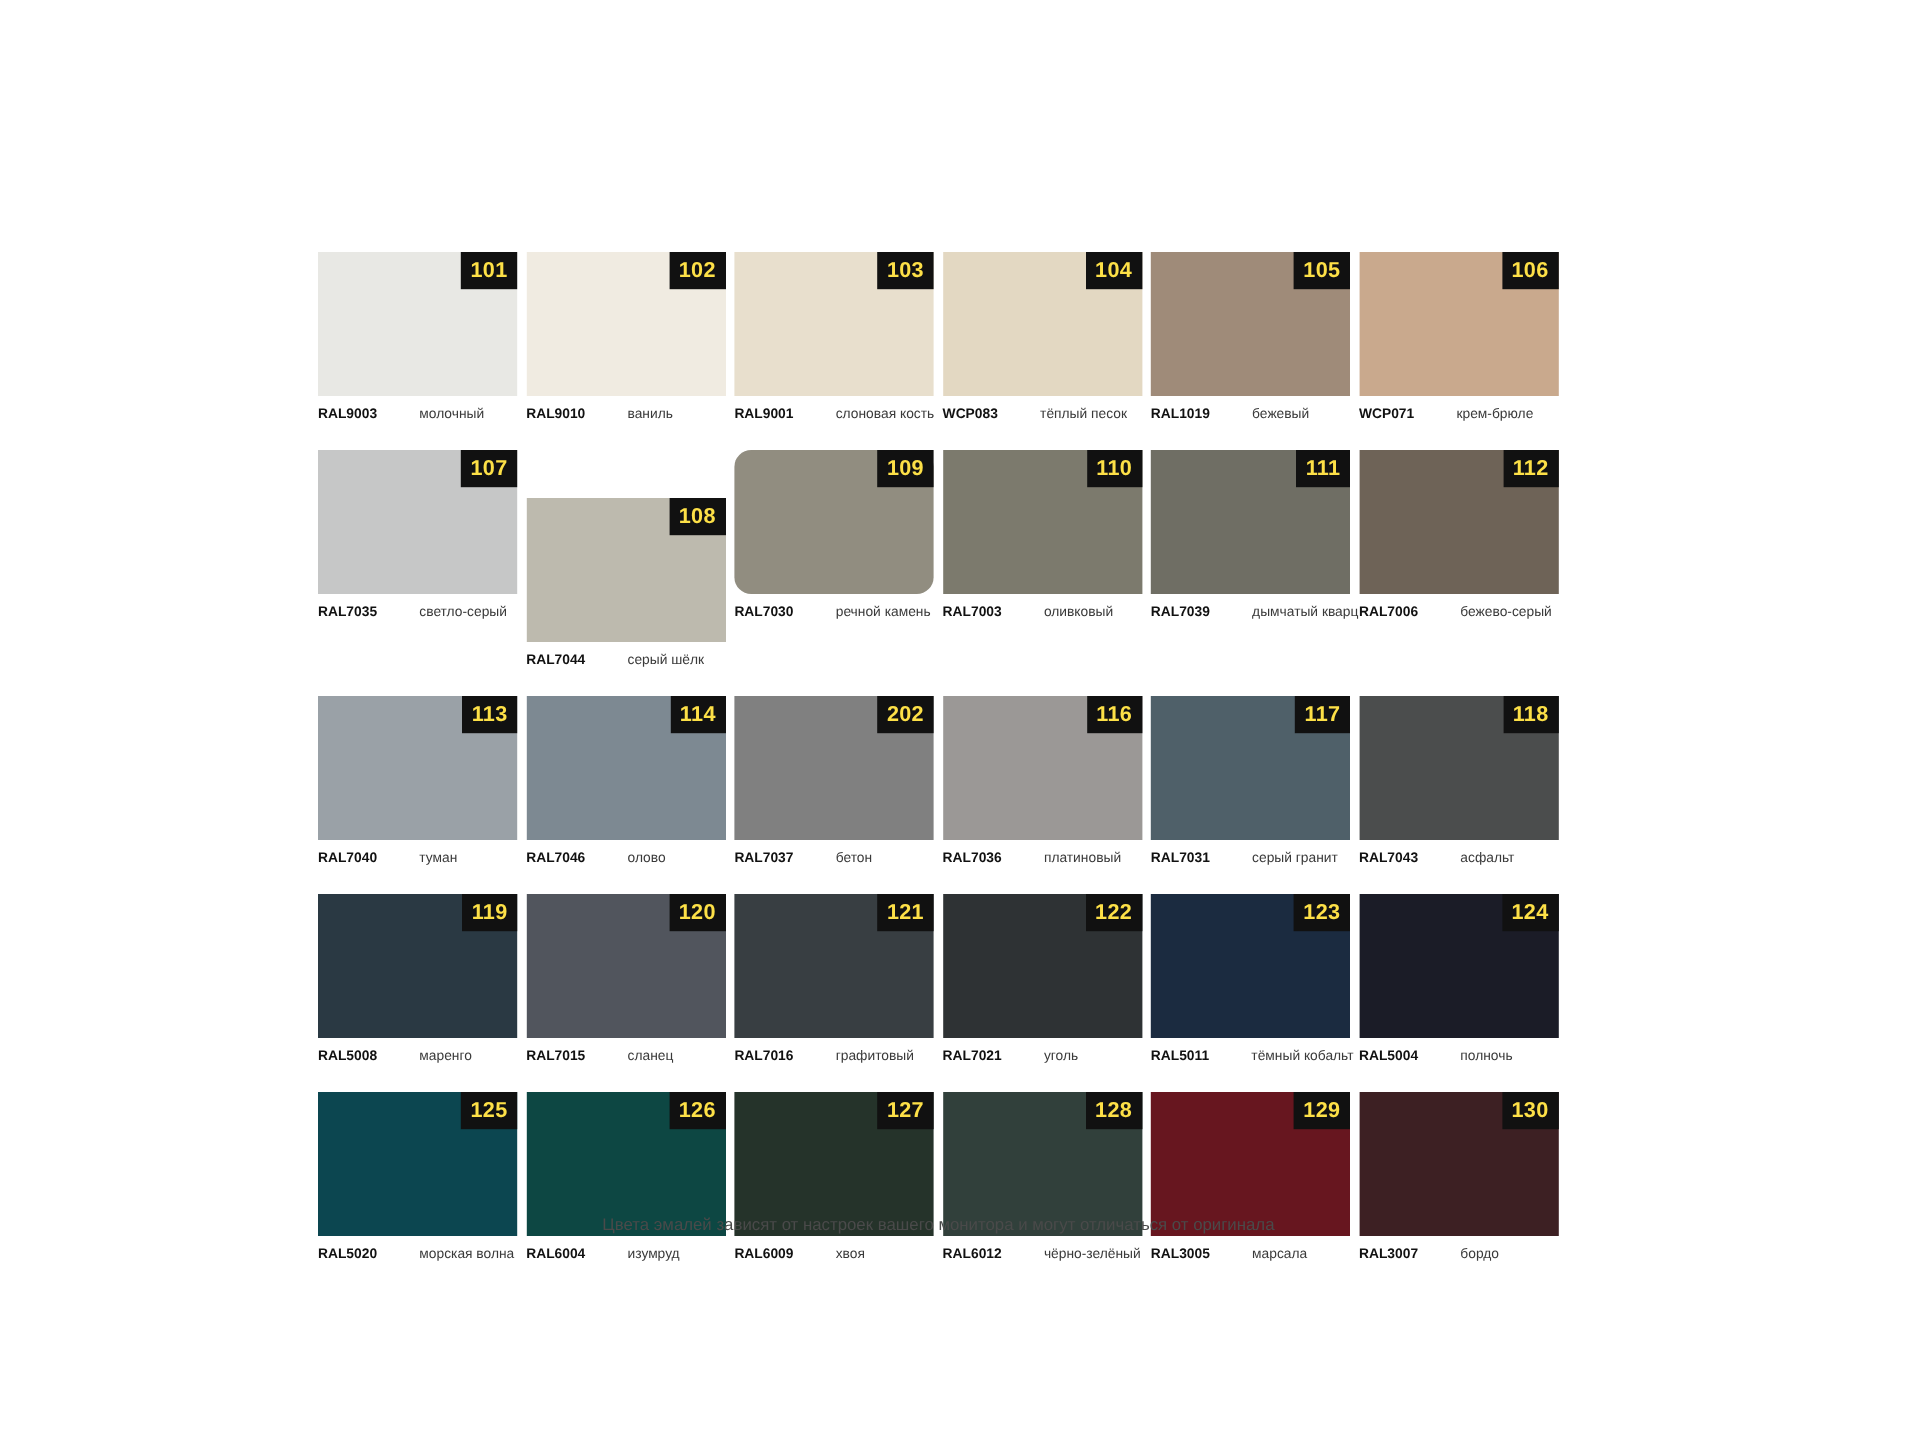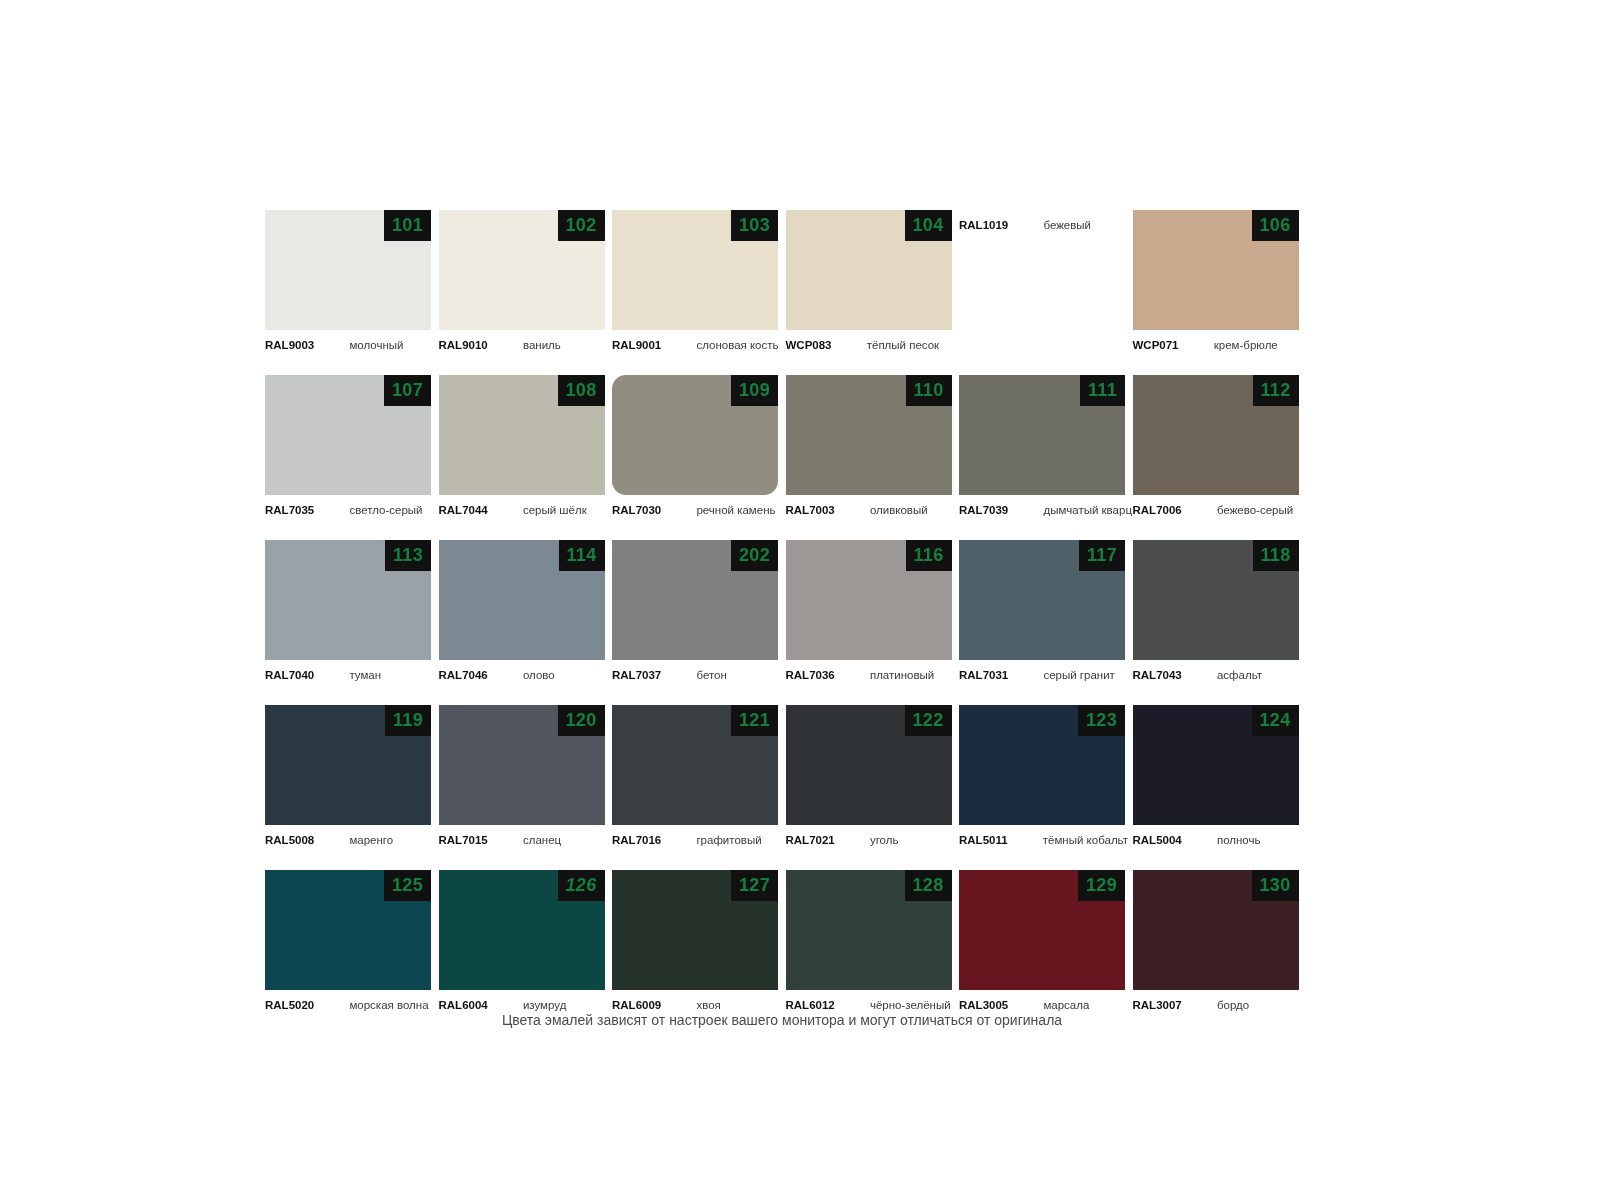--- a/index.html
+++ b/index.html
@@ -38,21 +38,21 @@
     position: relative;
     width: 166px;
     height: 120px;
     display: block;
   }
   .swatch-badge {
     position: absolute;
     top: 0;
     right: 0;
     background: #111111;
-    color: #15803d;
+    color: #fde047;
     font-size: 18px;
     font-weight: bold;
     line-height: 1;
     padding: 6px 8px 7px 8px;
     letter-spacing: 0.3px;
     font-family: "Liberation Sans", sans-serif;
   }
   .swatch-label {
     margin-top: 8px;
     font-size: 11.5px;
@@ -105,36 +105,39 @@
         </div>
         <div class="swatch-label"><span class="swatch-code">RAL9001</span> <span class="swatch-name">слоновая кость</span></div>
       </div>
       <div class="swatch-card">
         <div class="swatch-chip" style="background: rgb(227, 216, 194);">
           <div class="swatch-badge">104</div>
         </div>
         <div class="swatch-label"><span class="swatch-code">WCP083</span> <span class="swatch-name">тёплый песок</span></div>
       </div>
       <div class="swatch-card">
+        <div class="swatch-chip" style="background: rgb(159, 139, 121);">
+          <div class="swatch-badge">105</div>
+        </div>
         <div class="swatch-label"><span class="swatch-code">RAL1019</span> <span class="swatch-name">бежевый</span></div>
       </div>
       <div class="swatch-card">
         <div class="swatch-chip" style="background: rgb(201, 169, 141);">
           <div class="swatch-badge">106</div>
         </div>
         <div class="swatch-label"><span class="swatch-code">WCP071</span> <span class="swatch-name">крем-брюле</span></div>
       </div>
       <div class="swatch-card">
         <div class="swatch-chip" style="background: rgb(198, 199, 199);">
           <div class="swatch-badge">107</div>
         </div>
         <div class="swatch-label"><span class="swatch-code">RAL7035</span> <span class="swatch-name">светло-серый</span></div>
       </div>
       <div class="swatch-card">
-        <div class="swatch-chip" style="background: rgb(189, 186, 174);">
+        <div class="swatch-chip" style="background: rgb(189, 186, 174); margin-top: 40px;">
           <div class="swatch-badge">108</div>
         </div>
         <div class="swatch-label"><span class="swatch-code">RAL7044</span> <span class="swatch-name">серый шёлк</span></div>
       </div>
       <div class="swatch-card">
         <div class="swatch-chip" style="background: rgb(145, 141, 128); border-radius: 14px;">
           <div class="swatch-badge">109</div>
         </div>
         <div class="swatch-label"><span class="swatch-code">RAL7030</span> <span class="swatch-name">речной камень</span></div>
       </div>
@@ -228,21 +231,21 @@
         </div>
         <div class="swatch-label"><span class="swatch-code">RAL5004</span> <span class="swatch-name">полночь</span></div>
       </div>
       <div class="swatch-card">
         <div class="swatch-chip" style="background: rgb(12, 70, 80);">
           <div class="swatch-badge">125</div>
         </div>
         <div class="swatch-label"><span class="swatch-code">RAL5020</span> <span class="swatch-name">морская волна</span></div>
       </div>
       <div class="swatch-card">
-        <div class="swatch-chip" style="background: rgb(13, 71, 67); font-style: italic;">
+        <div class="swatch-chip" style="background: rgb(13, 71, 67);">
           <div class="swatch-badge">126</div>
         </div>
         <div class="swatch-label"><span class="swatch-code">RAL6004</span> <span class="swatch-name">изумруд</span></div>
       </div>
       <div class="swatch-card">
         <div class="swatch-chip" style="background: rgb(37, 51, 42);">
           <div class="swatch-badge">127</div>
         </div>
         <div class="swatch-label"><span class="swatch-code">RAL6009</span> <span class="swatch-name">хвоя</span></div>
       </div>

